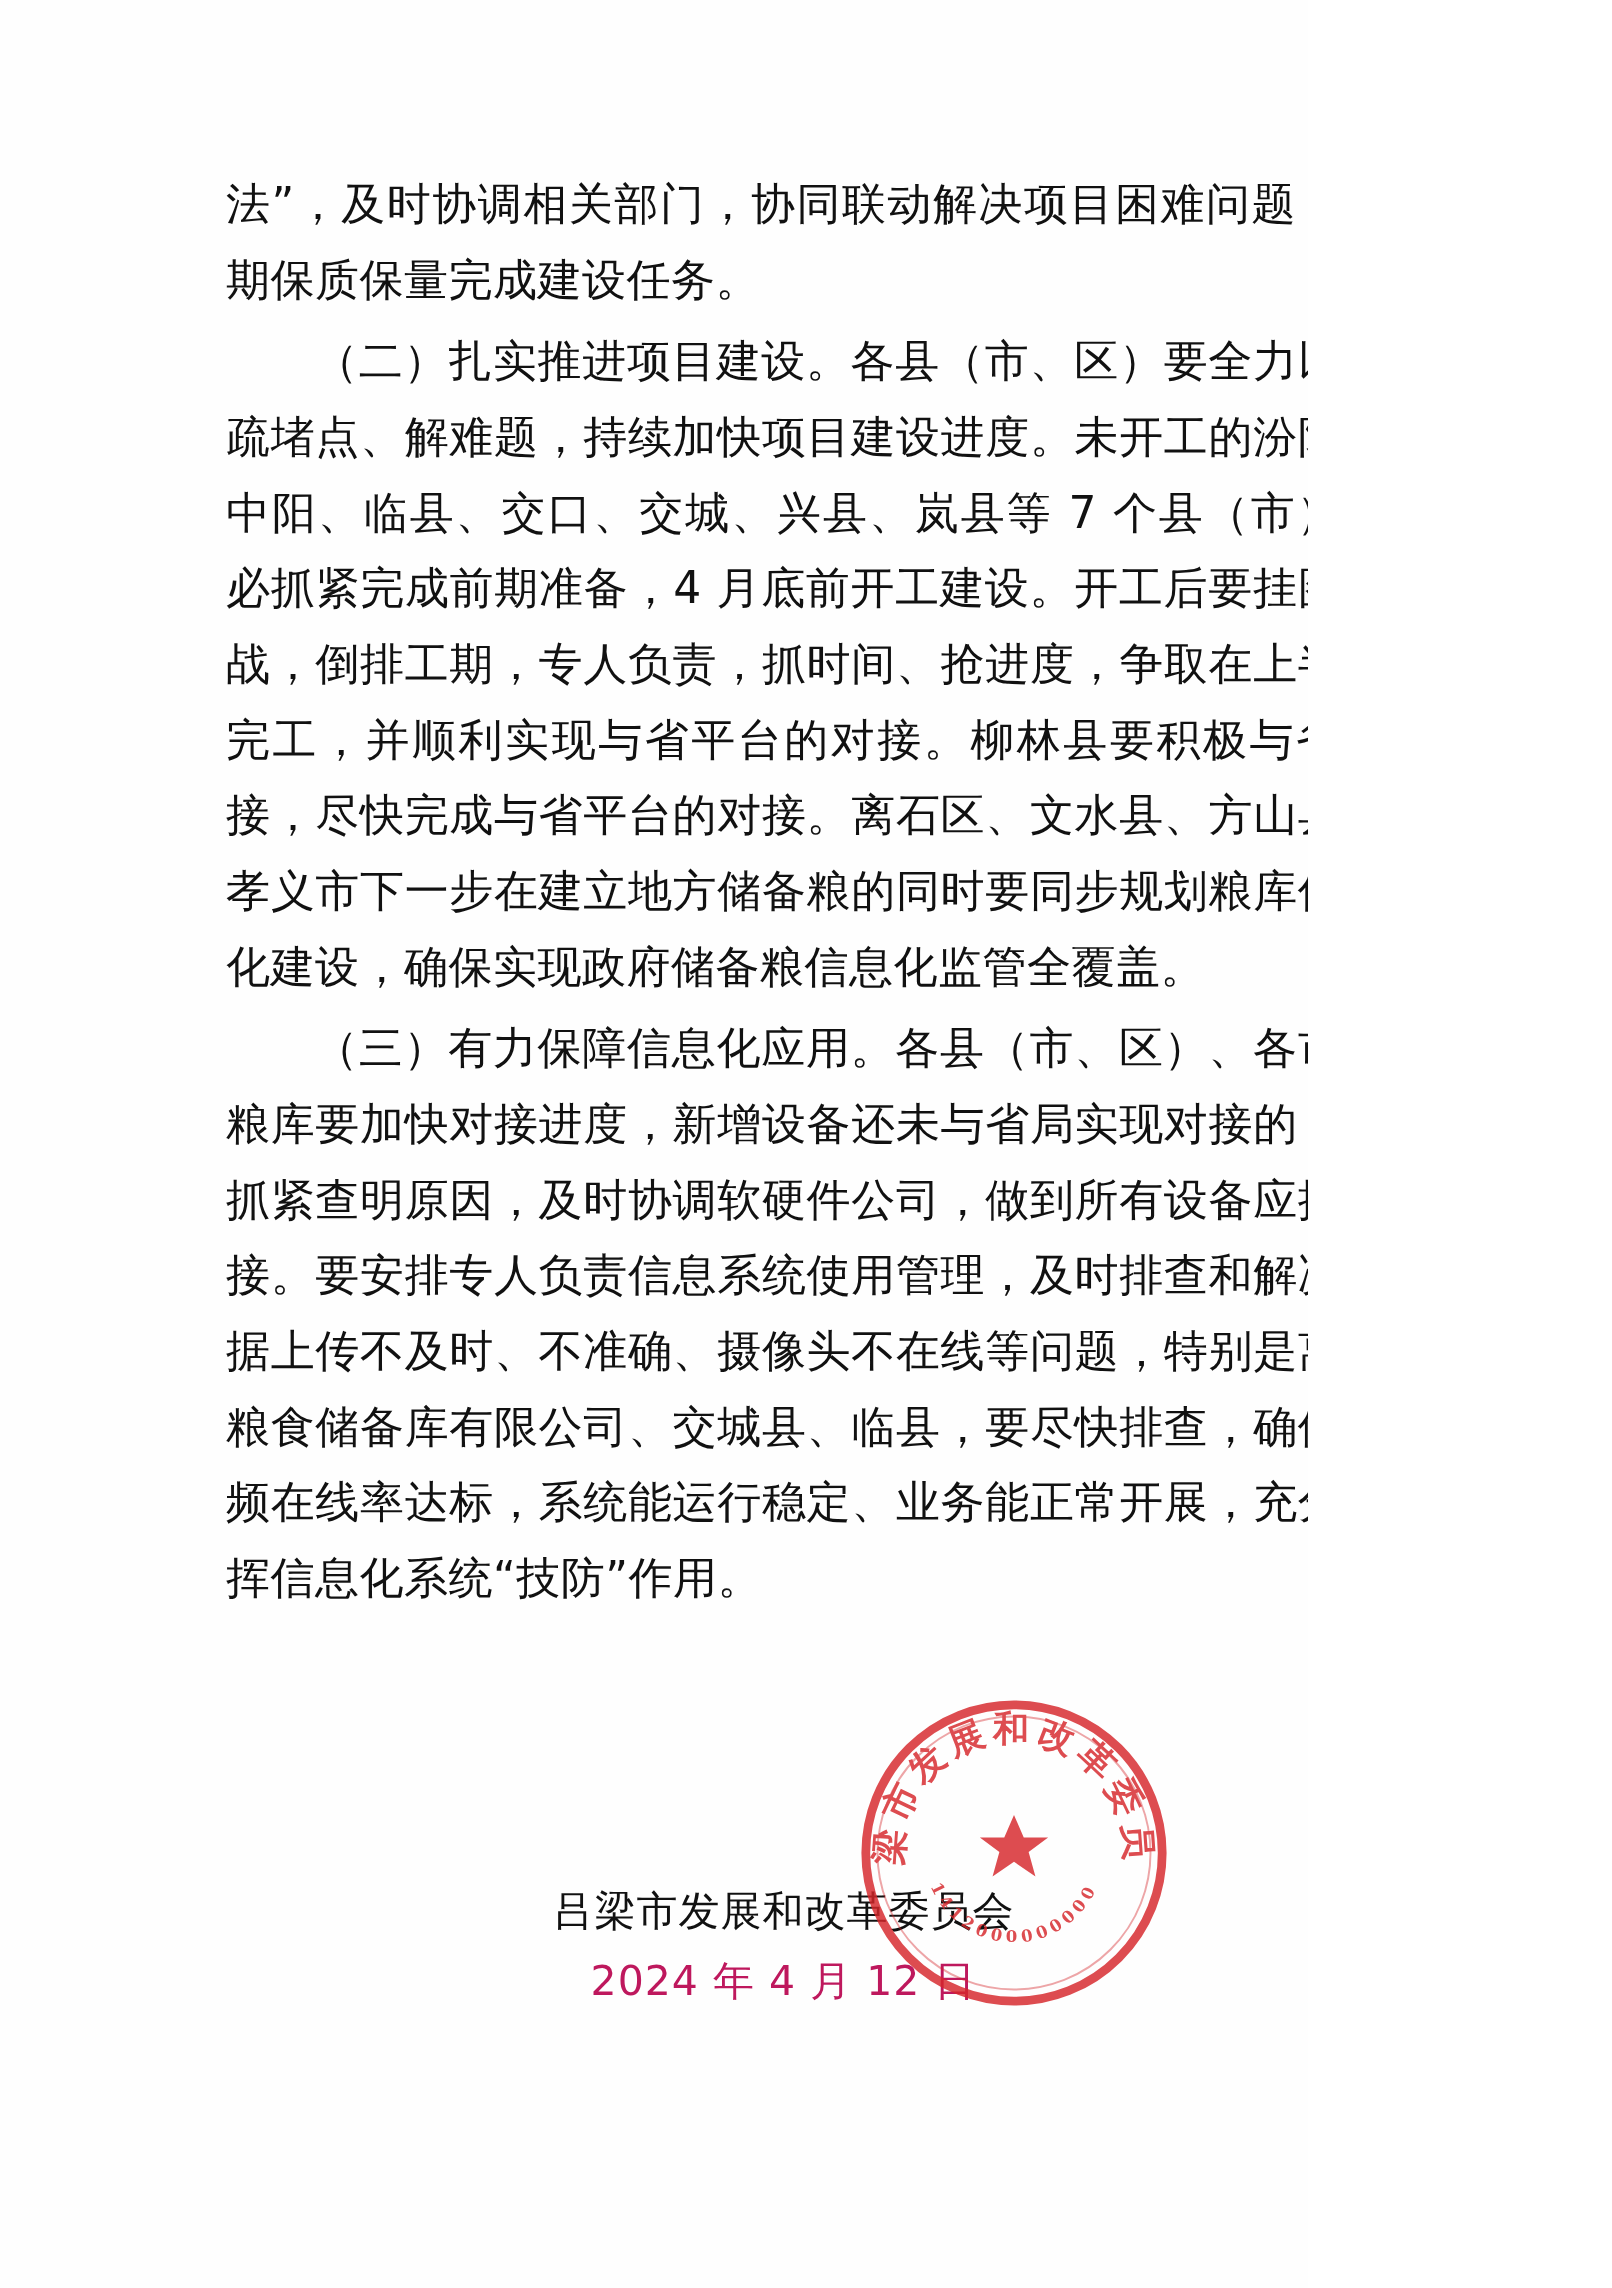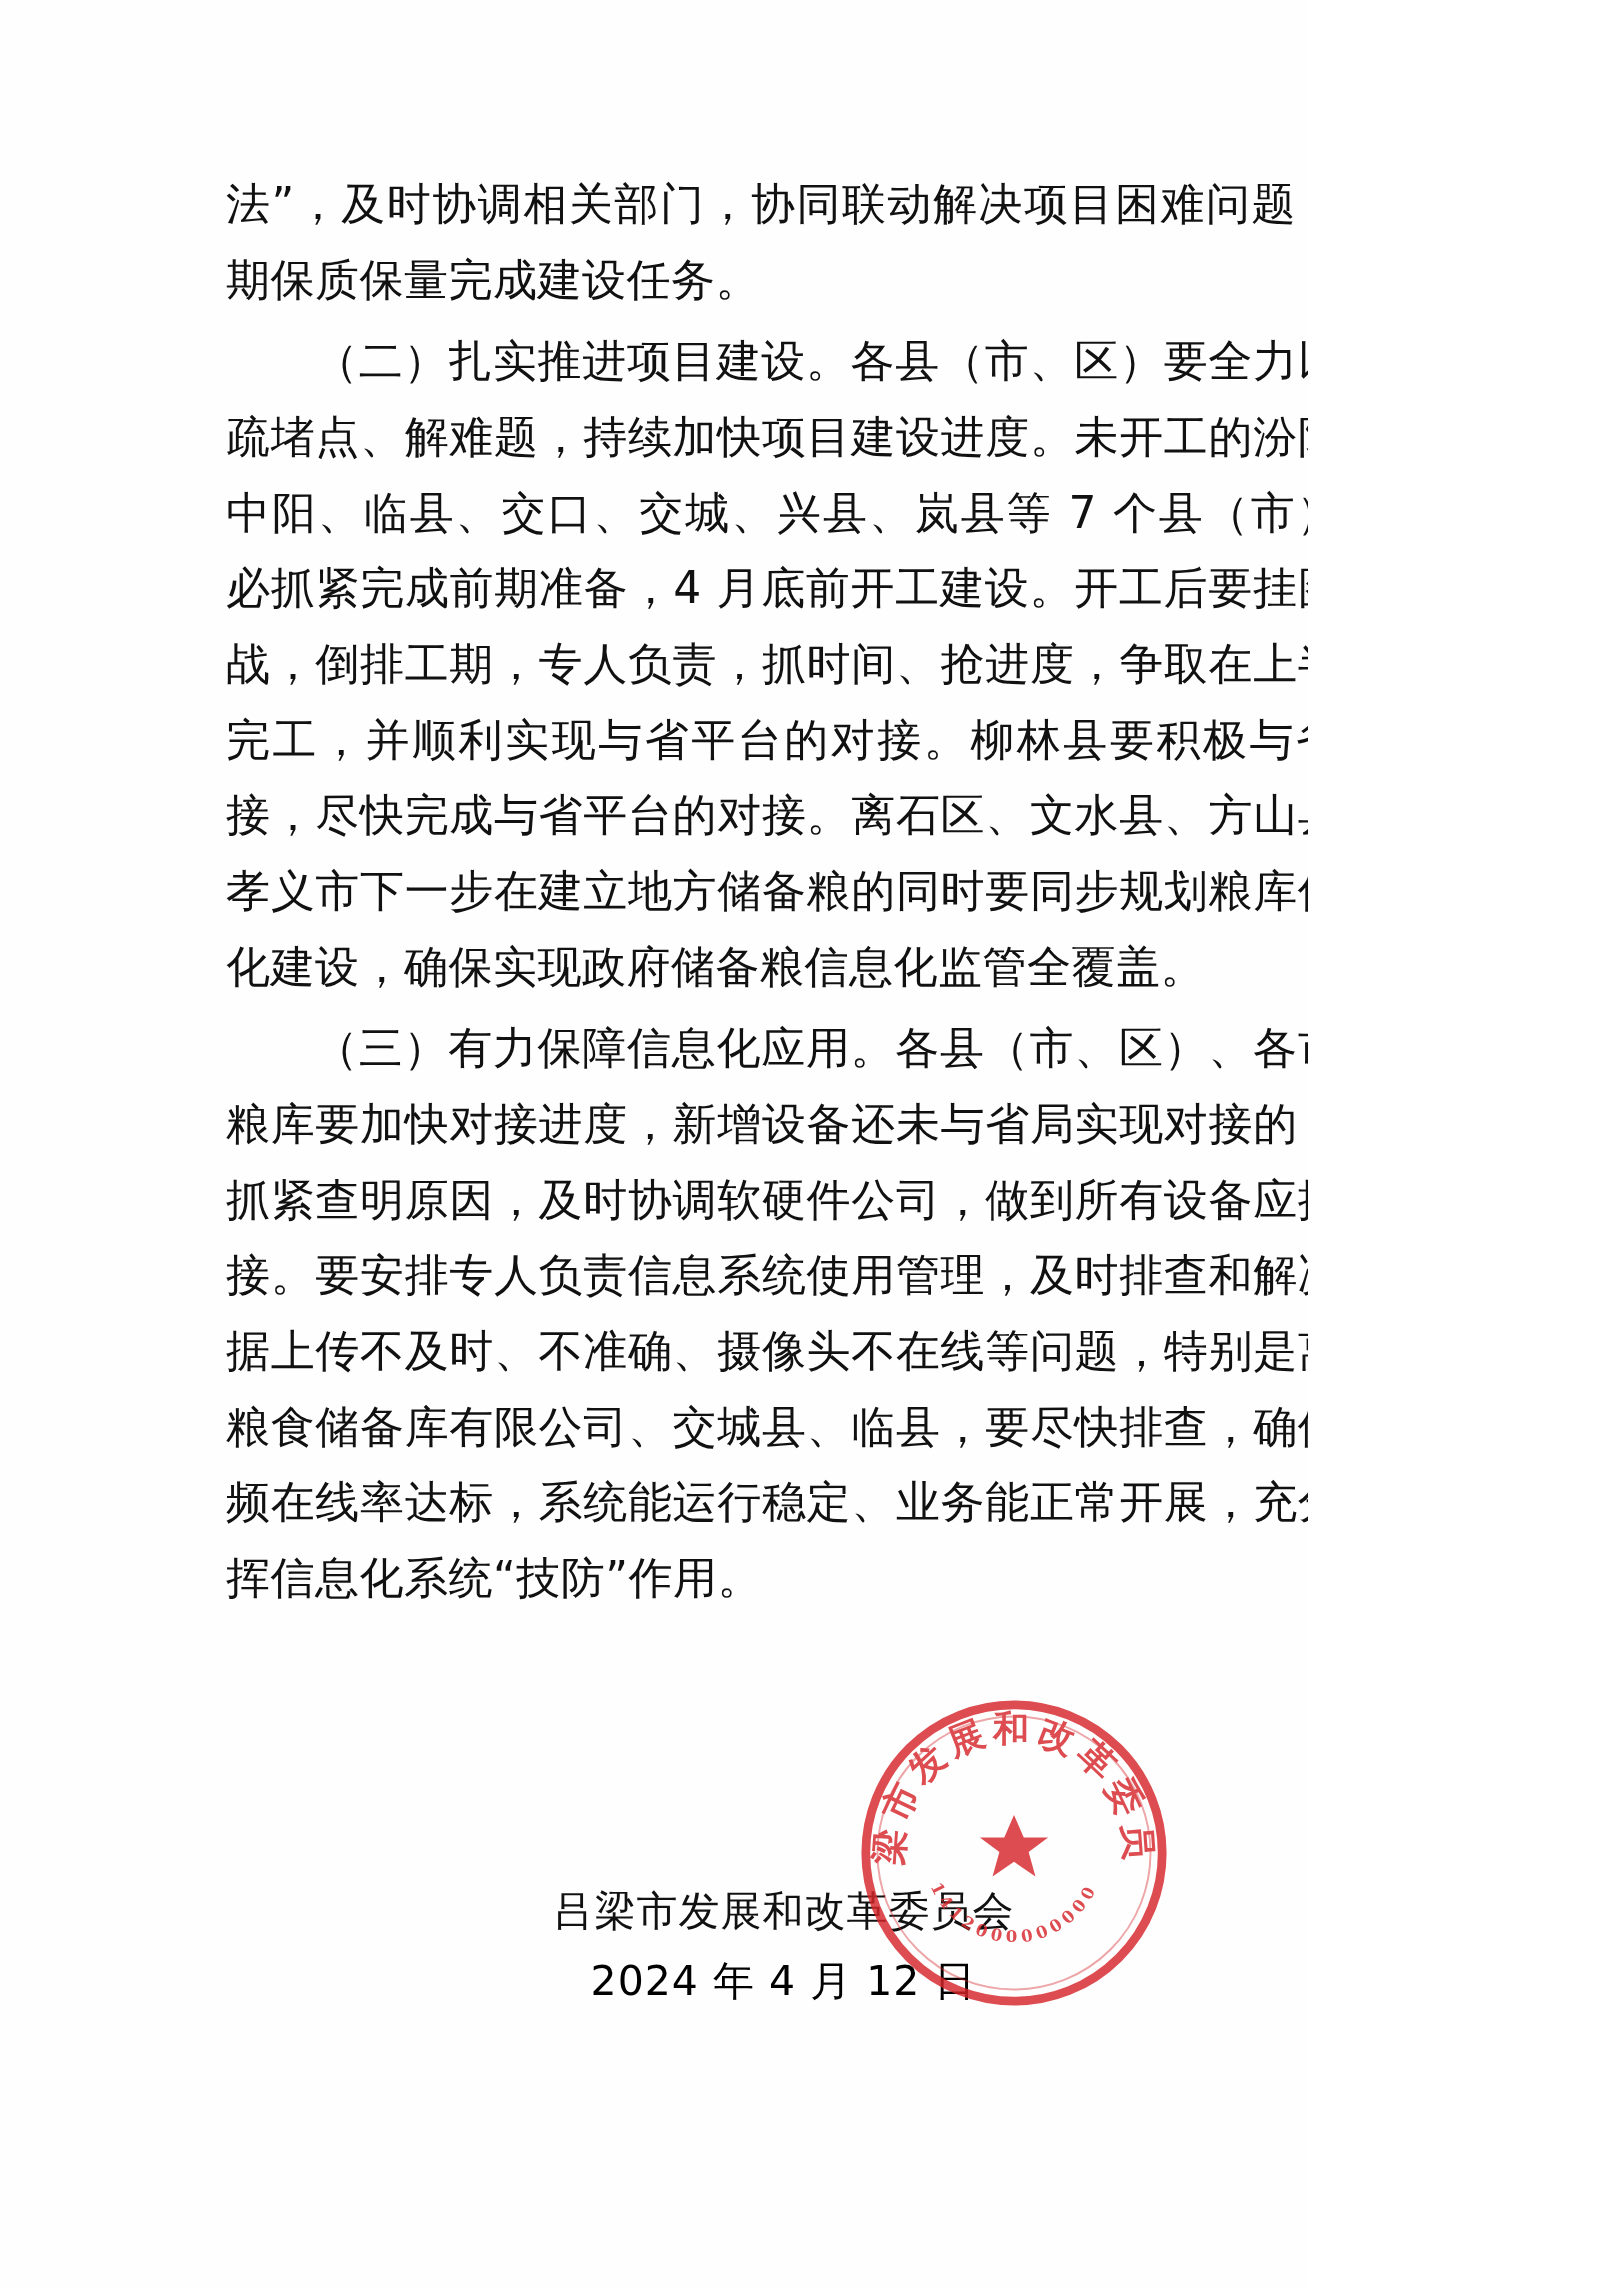--- a/index.html
+++ b/index.html
@@ -45,21 +45,21 @@
   .sig-line {
     font-size: 41px;
     line-height: 1.7;
     color: #111111;
     letter-spacing: 1px;
     font-weight: 500;
   }
   .sig-date {
     font-size: 41px;
     line-height: 1.7;
-    color: #000000;
+    color: #be185d;
     letter-spacing: 1px;
     font-weight: 500;
   }
   
   .seal {
     position: absolute;
     left: 858px;
     top: 1697px;
     width: 312px;
     height: 312px;

